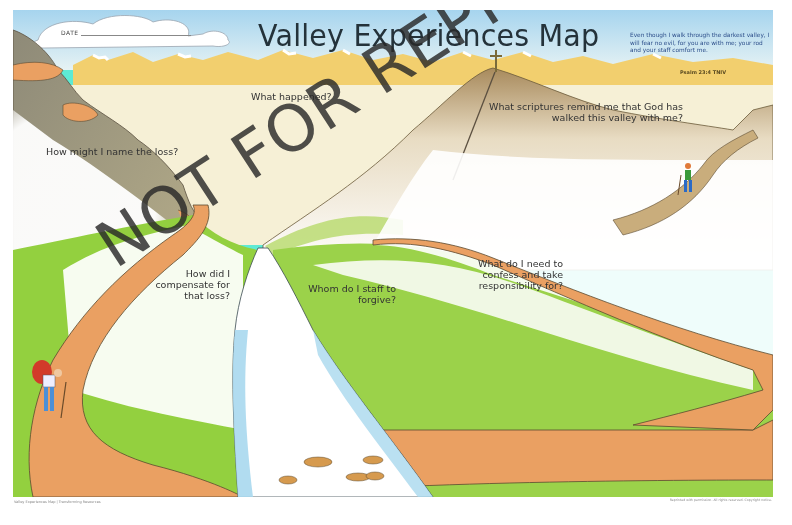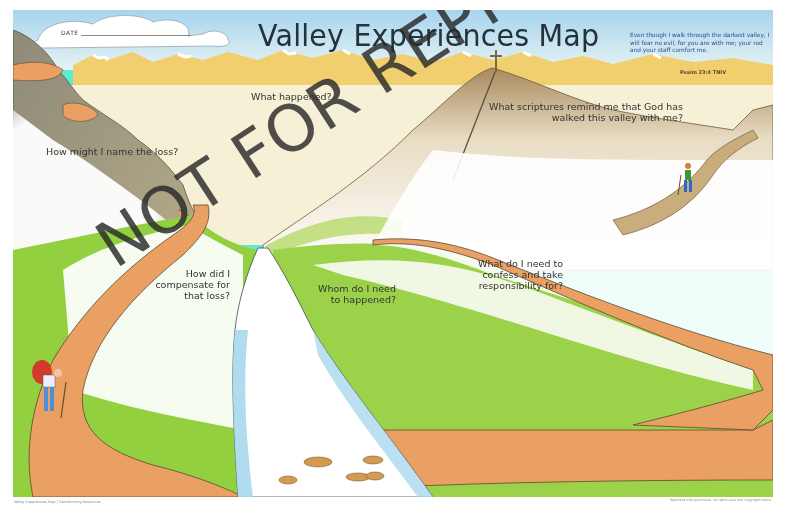--- a/index.html
+++ b/index.html
@@ -102,20 +102,20 @@
   <div class="title">Valley Experiences Map</div>
   <div class="date-label">DATE</div>
   <div class="date-line"></div>
   <div class="verse">Even though I walk through the darkest valley, I will fear no evil, for you are with me; your rod and your staff comfort me.</div>
   <div class="verse-ref">Psalm 23:4 TNIV</div>
 
   <div class="q left" style="left:6px; top:136px;margin-left:27px;">How might I name the loss?</div>
   <div class="q left" style="left:238px; top:81px;">What happened?</div>
   <div class="q" style="left:470px; top:91px; width:200px;">What scriptures remind me that God has walked this valley with me?</div>
   <div class="q" style="left:137px; top:258px; width:80px;">How did I compensate for that loss?</div>
-  <div class="q" style="left:293px; top:273px; width:90px;">Whom do I need to happened?</div>
+  <div class="q" style="left:293px; top:273px; width:90px;">Whom do I staff to forgive?</div>
   <div class="q" style="left:450px; top:248px; width:100px;">What do I need to confess and take responsibility for?</div>
 
   <div class="watermark">NOT FOR REPRINT</div>
 </div>
 
 <div class="fineprint-left">Valley Experiences Map | Transforming Resources</div>
 <div class="fineprint-right">Reprinted with permission. All rights reserved. Copyright notice.</div>
 
 </body></html>

